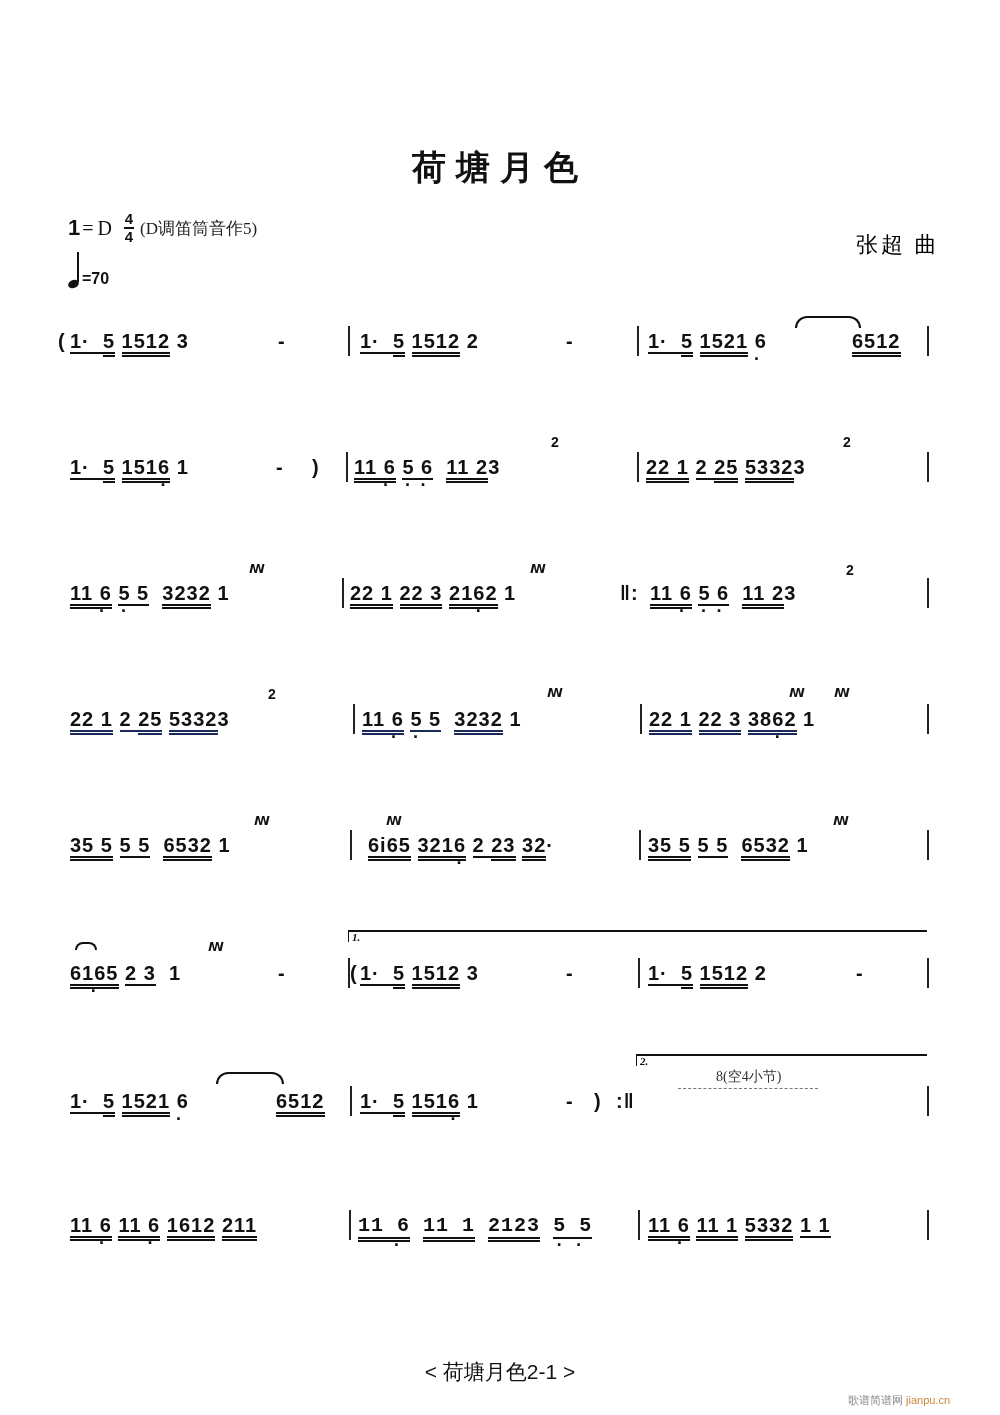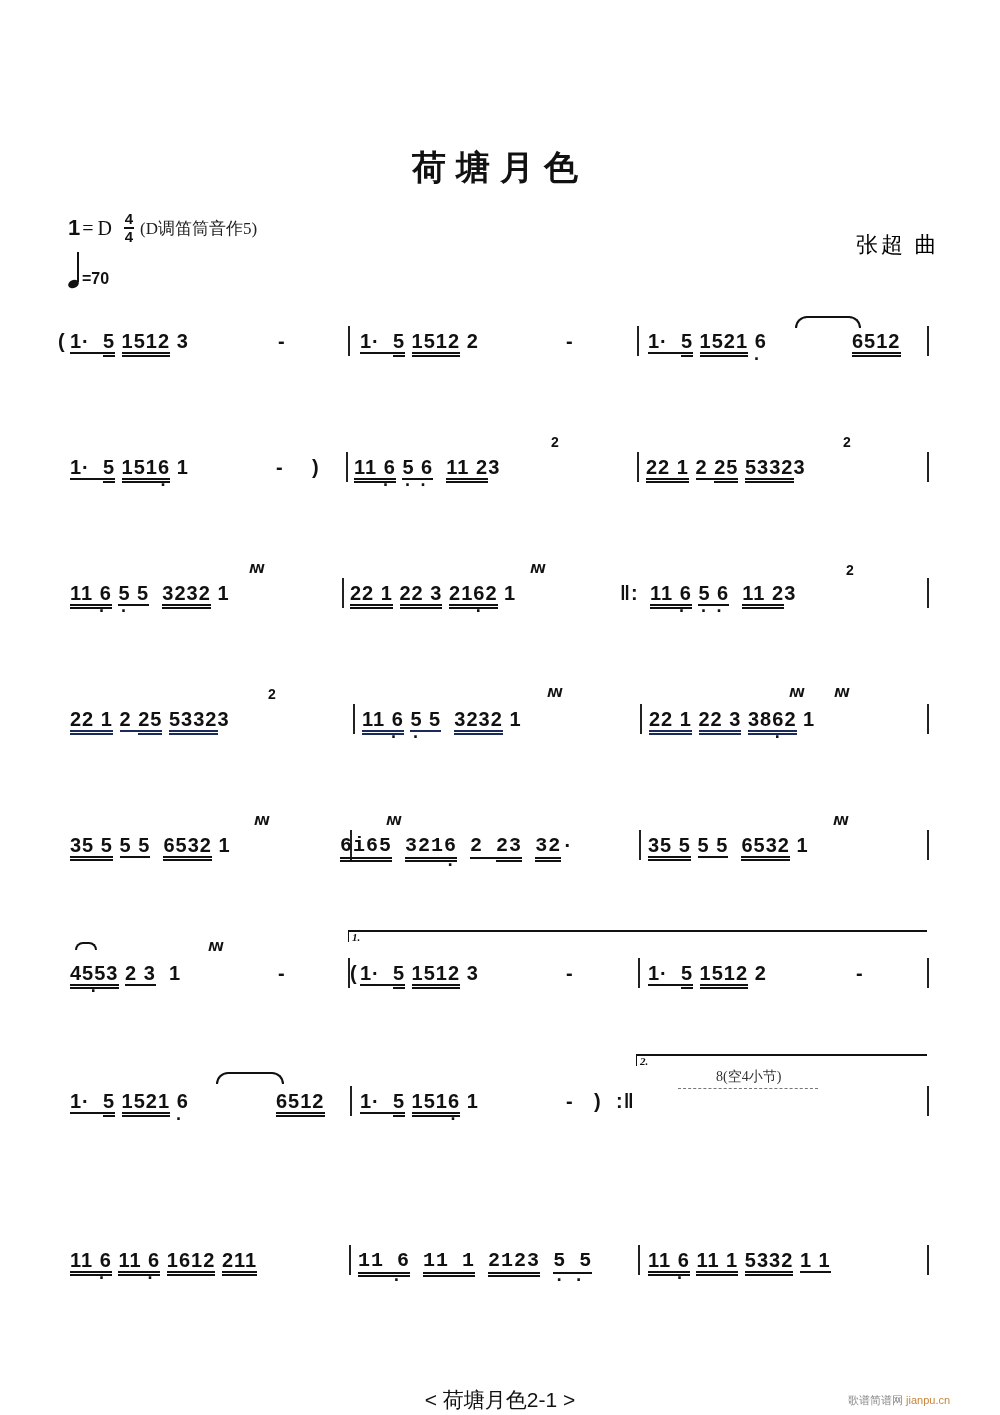--- a/index.html
+++ b/index.html
@@ -49,21 +49,21 @@
   .low { position: relative; }
   .low::after { content: "·"; position: absolute; left: 50%; transform: translateX(-50%); bottom: -18px; font-size: 18px; }
   .orn { position: absolute; font-size: 12px; font-weight: bold; letter-spacing: -3px; }
   .grace { position: absolute; font-size: 14px; font-weight: bold; }
   .volta { position: absolute; border-top: 2px solid #111; border-left: 1px solid #111; height: 10px; }
   .volta .lbl { position: absolute; left: 3px; top: -1px; font-style: italic; font-weight: bold; font-size: 11px; font-family: "Liberation Serif", serif; }
   .slur { position: absolute; border: 2px solid #111; border-bottom: none; border-radius: 20px 20px 0 0; height: 10px; }
   .rest4 { position: absolute; font-family: "Liberation Serif", serif; font-size: 14px; color: #333; }
   .rest4 .dash { position: absolute; top: 20px; left: 0; border-top: 1px dashed #777; width: 140px; }
   .footer {
-    position: absolute; left: 0; width: 1000px; top: 1386px; text-align: center; font-size: 21px; color: #111;
+    position: absolute; left: 0; width: 1000px; top: 1358px; text-align: center; font-size: 21px; color: #111;
   }
   .watermark {
     position: absolute; left: 848px; top: 1393px; font-size: 11px; color: #888;
   }
   .watermark .en { color: #c9853a; }
 </style>
 </head>
 <body>
 
 <div class="title">荷塘月色</div>
@@ -139,31 +139,31 @@
   <span class="m" style="left:649px;"><span class="ul2b">22</span><span class="ul2b"> 1</span> <span class="ul2b">22</span><span class="ul2b"> 3</span> <span class="ul2b"><span>38</span><span class="low">6</span><span>2</span></span><span> 1</span></span>
   <span class="orn" style="left:789px; top:-14px;">ꟿ</span>
   <span class="orn" style="left:834px; top:-14px;">ꟿ</span>
   <span class="barline" style="left:927px;"></span>
 </div>
 
 <div class="row" style="top:826px;">
   <span class="m" style="left:70px;"><span class="ul2">35</span><span class="ul2"> 5</span> <span class="ul1k">5</span><span class="ul1k"> 5</span>  <span class="ul2">6532</span><span> 1</span></span>
   <span class="orn" style="left:254px; top:-12px;">ꟿ</span>
   <span class="barline" style="left:350px;"></span>
-  <span class="m" style="left:340px;font-family:Liberation Mono, monospace;"><span class="ul2">6i65</span> <span class="ul2"><span>321</span><span class="low">6</span></span> <span class="ul1k">2 </span><span class="ul2">23</span> <span class="ul2">32</span><span>·</span></span>
+  <span class="m" style="left:368px;"><span class="ul2">6i65</span> <span class="ul2"><span>321</span><span class="low">6</span></span> <span class="ul1k">2 </span><span class="ul2">23</span> <span class="ul2">32</span><span>·</span></span>
   <span class="orn" style="left:386px; top:-12px;">ꟿ</span>
   <span class="barline" style="left:639px;"></span>
   <span class="m" style="left:648px;"><span class="ul2">35</span><span class="ul2"> 5</span> <span class="ul1k">5</span><span class="ul1k"> 5</span>  <span class="ul2">6532</span><span> 1</span></span>
   <span class="orn" style="left:833px; top:-12px;">ꟿ</span>
   <span class="barline" style="left:927px;"></span>
 </div>
 
 <div class="row" style="top:954px;">
   <span class="slur" style="left:75px; top:-12px; width:18px; height:6px;"></span>
-  <span class="m" style="left:70px;"><span class="ul2 low">4553</span> <span class="ul1k">2</span><span class="ul1k"> 3</span>  <span>1</span></span>
+  <span class="m" style="left:70px;"><span class="ul2 low">6165</span> <span class="ul1k">2</span><span class="ul1k"> 3</span>  <span>1</span></span>
   <span class="orn" style="left:208px; top:-14px;">ꟿ</span>
   <span class="m" style="left:278px;">-</span>
   <div class="volta" style="left:348px; top:-24px; width:578px;">
       <span class="lbl">1.</span>
     </div>
   <span class="barline" style="left:348px;"></span>
   <span class="m" style="left:350px;">(</span>
   <span class="m" style="left:360px;"><span class="ul1k">1·  </span><span class="ul2">5</span> <span class="ul2">1512</span><span> 3</span></span>
   <span class="m" style="left:566px;">-</span>
   <span class="barline" style="left:638px;"></span>
@@ -184,21 +184,21 @@
   <div class="volta" style="left:636px; top:-28px; width:290px;">
       <span class="lbl">2.</span>
     </div>
   <div class="rest4" style="left:678px; top:-14px; width:150px;">
     <span style="position:absolute; left:38px; top:0;">8(空4小节)</span>
     <span class="dash"></span>
   </div>
   <span class="barline" style="left:927px;"></span>
 </div>
 
-<div class="row" style="top:1206px;margin-top:35px;">
+<div class="row" style="top:1206px;">
   <span class="m" style="left:70px;"><span class="ul2">11</span><span class="ul2 low"> 6</span> <span class="ul2">11</span><span class="ul2 low"> 6</span> <span class="ul2">1612</span> <span class="ul2">211</span></span>
   <span class="barline" style="left:349px;"></span>
   <span class="m" style="left:358px;font-family:Liberation Mono, monospace;"><span class="ul2">11</span><span class="ul2 low"> 6</span> <span class="ul2">11</span><span class="ul2"> 1</span> <span class="ul2">2123</span> <span class="ul1k low">5</span><span class="ul1k low"> 5</span></span>
   <span class="barline" style="left:638px;"></span>
   <span class="m" style="left:648px;"><span class="ul2">11</span><span class="ul2 low"> 6</span> <span class="ul2">11</span><span class="ul2"> 1</span> <span class="ul2">5332</span> <span class="ul1k">1</span><span class="ul1k"> 1</span></span>
   <span class="barline" style="left:927px;"></span>
 </div>
 
 <div class="footer">&lt; 荷塘月色2-1 &gt;</div>
 <div class="watermark"><span>歌谱简谱网 </span><span class="en">jianpu.cn</span></div>

